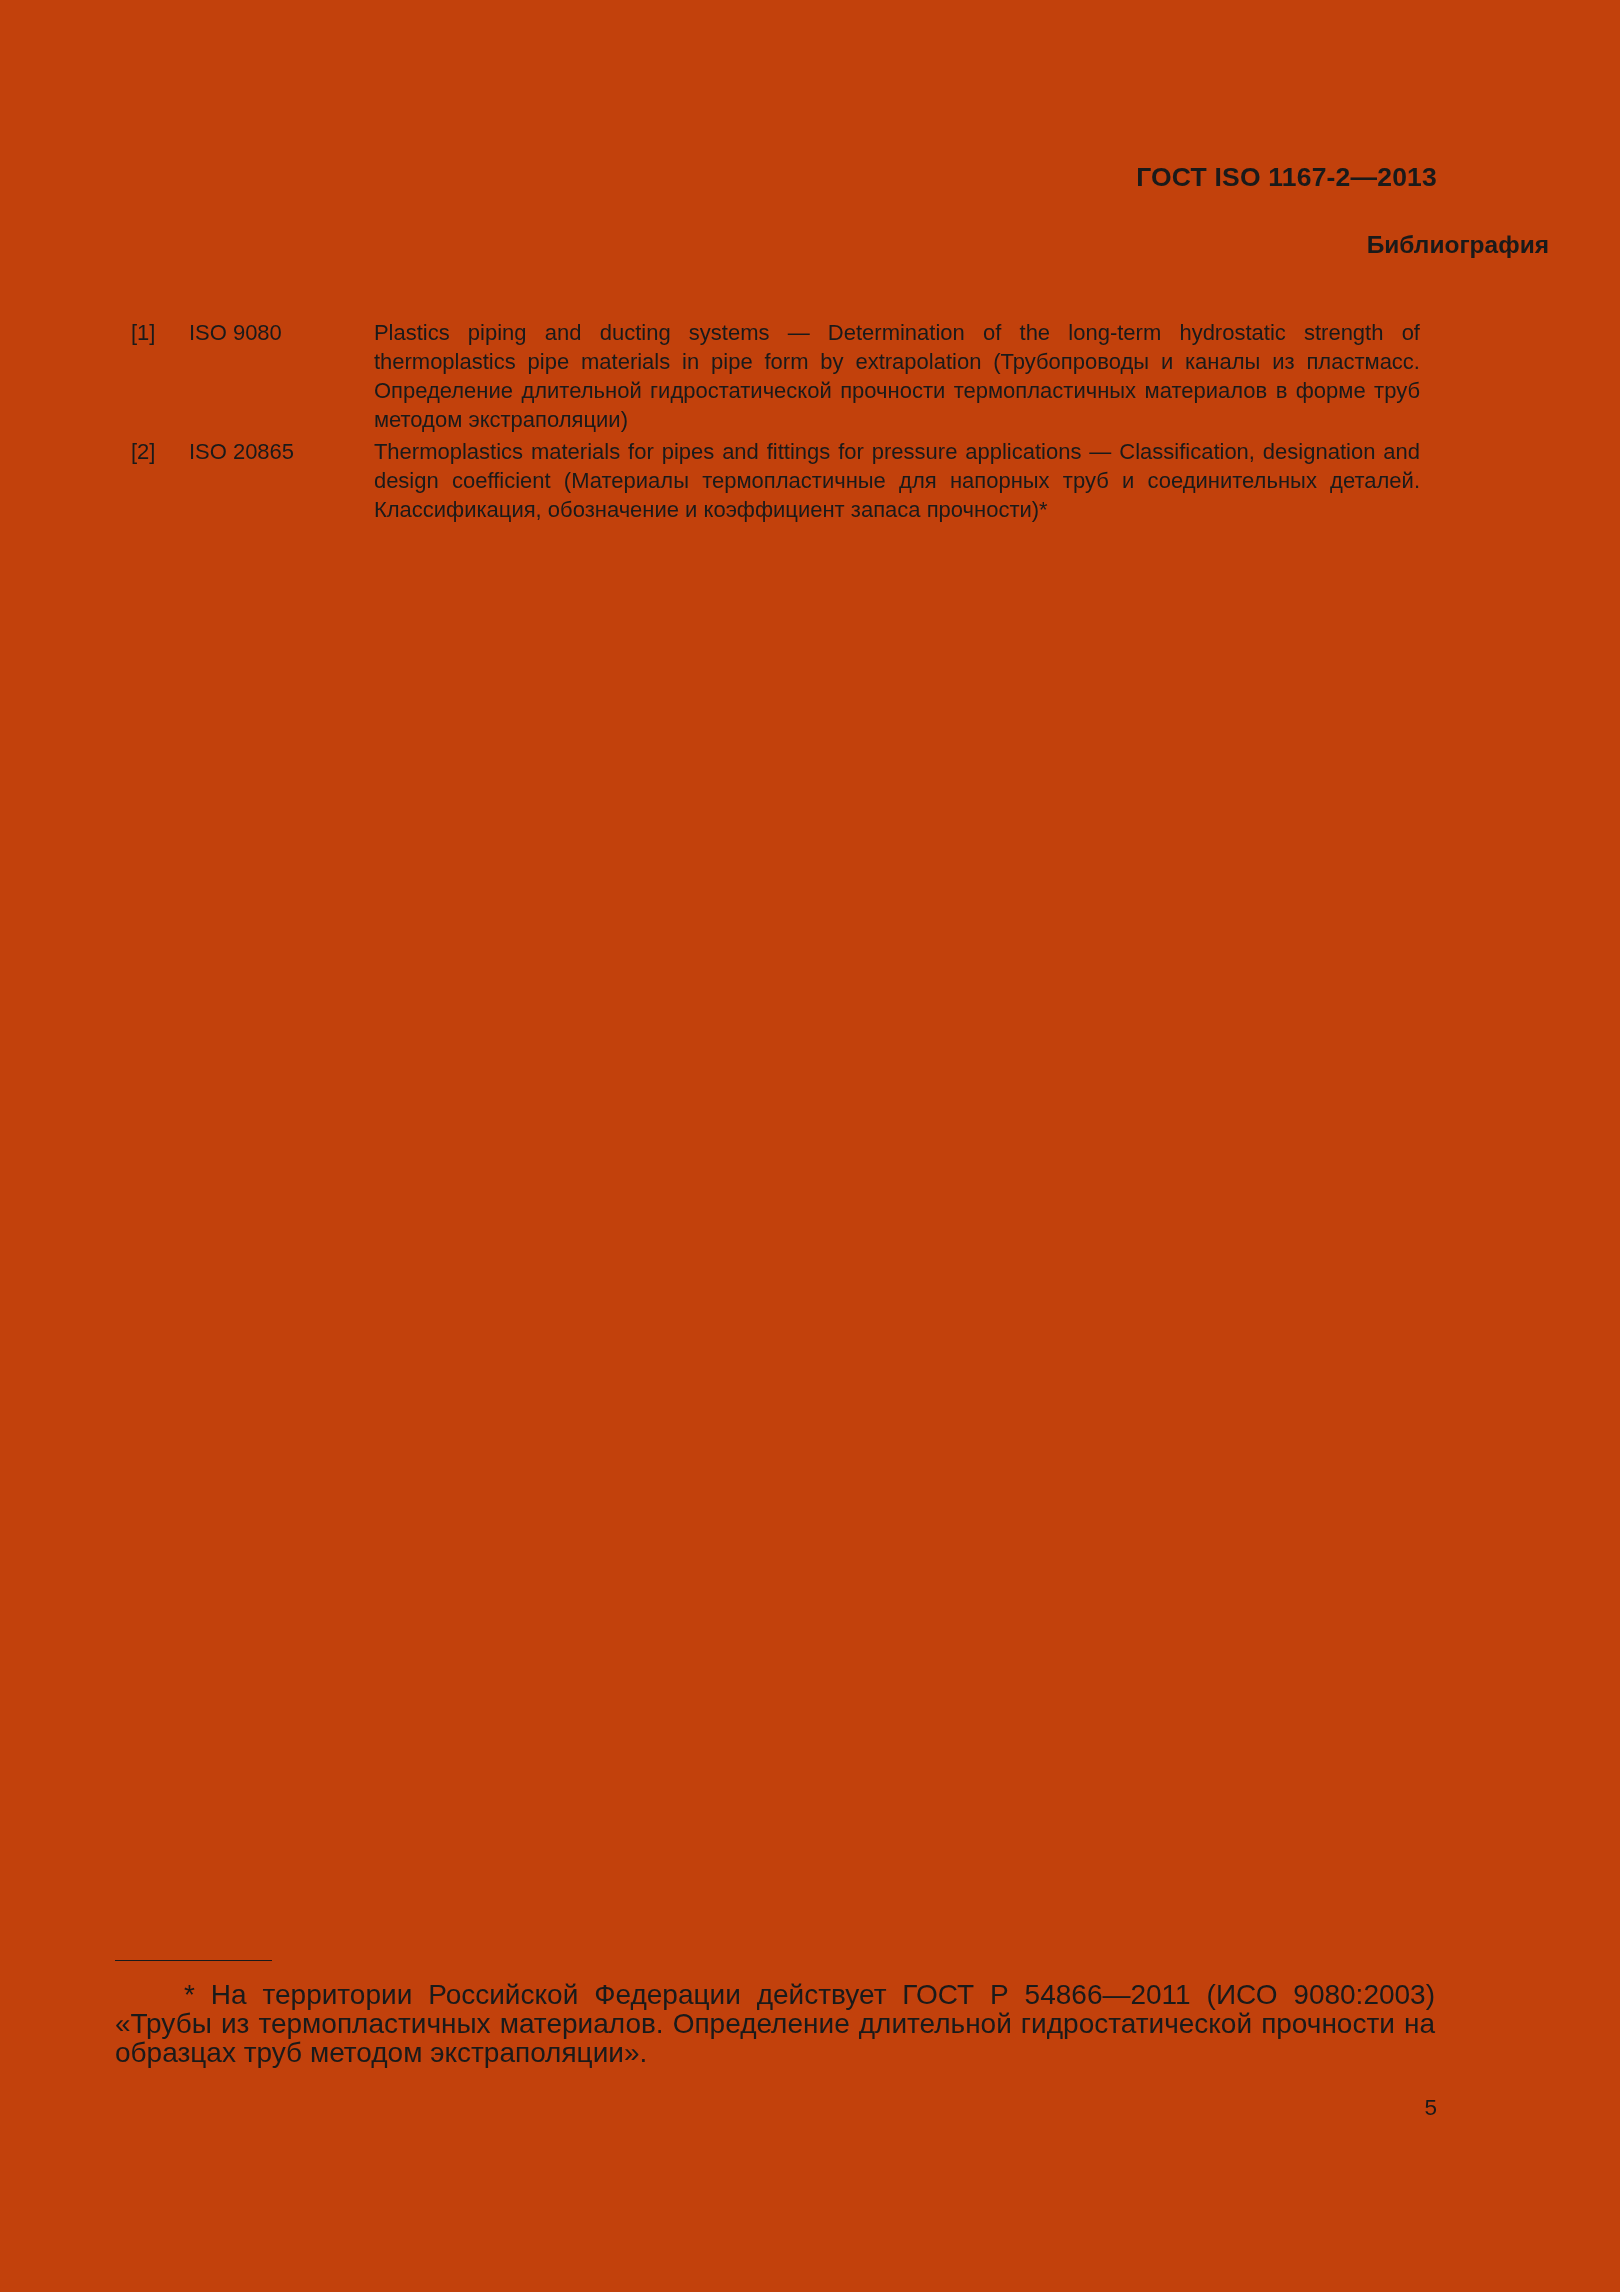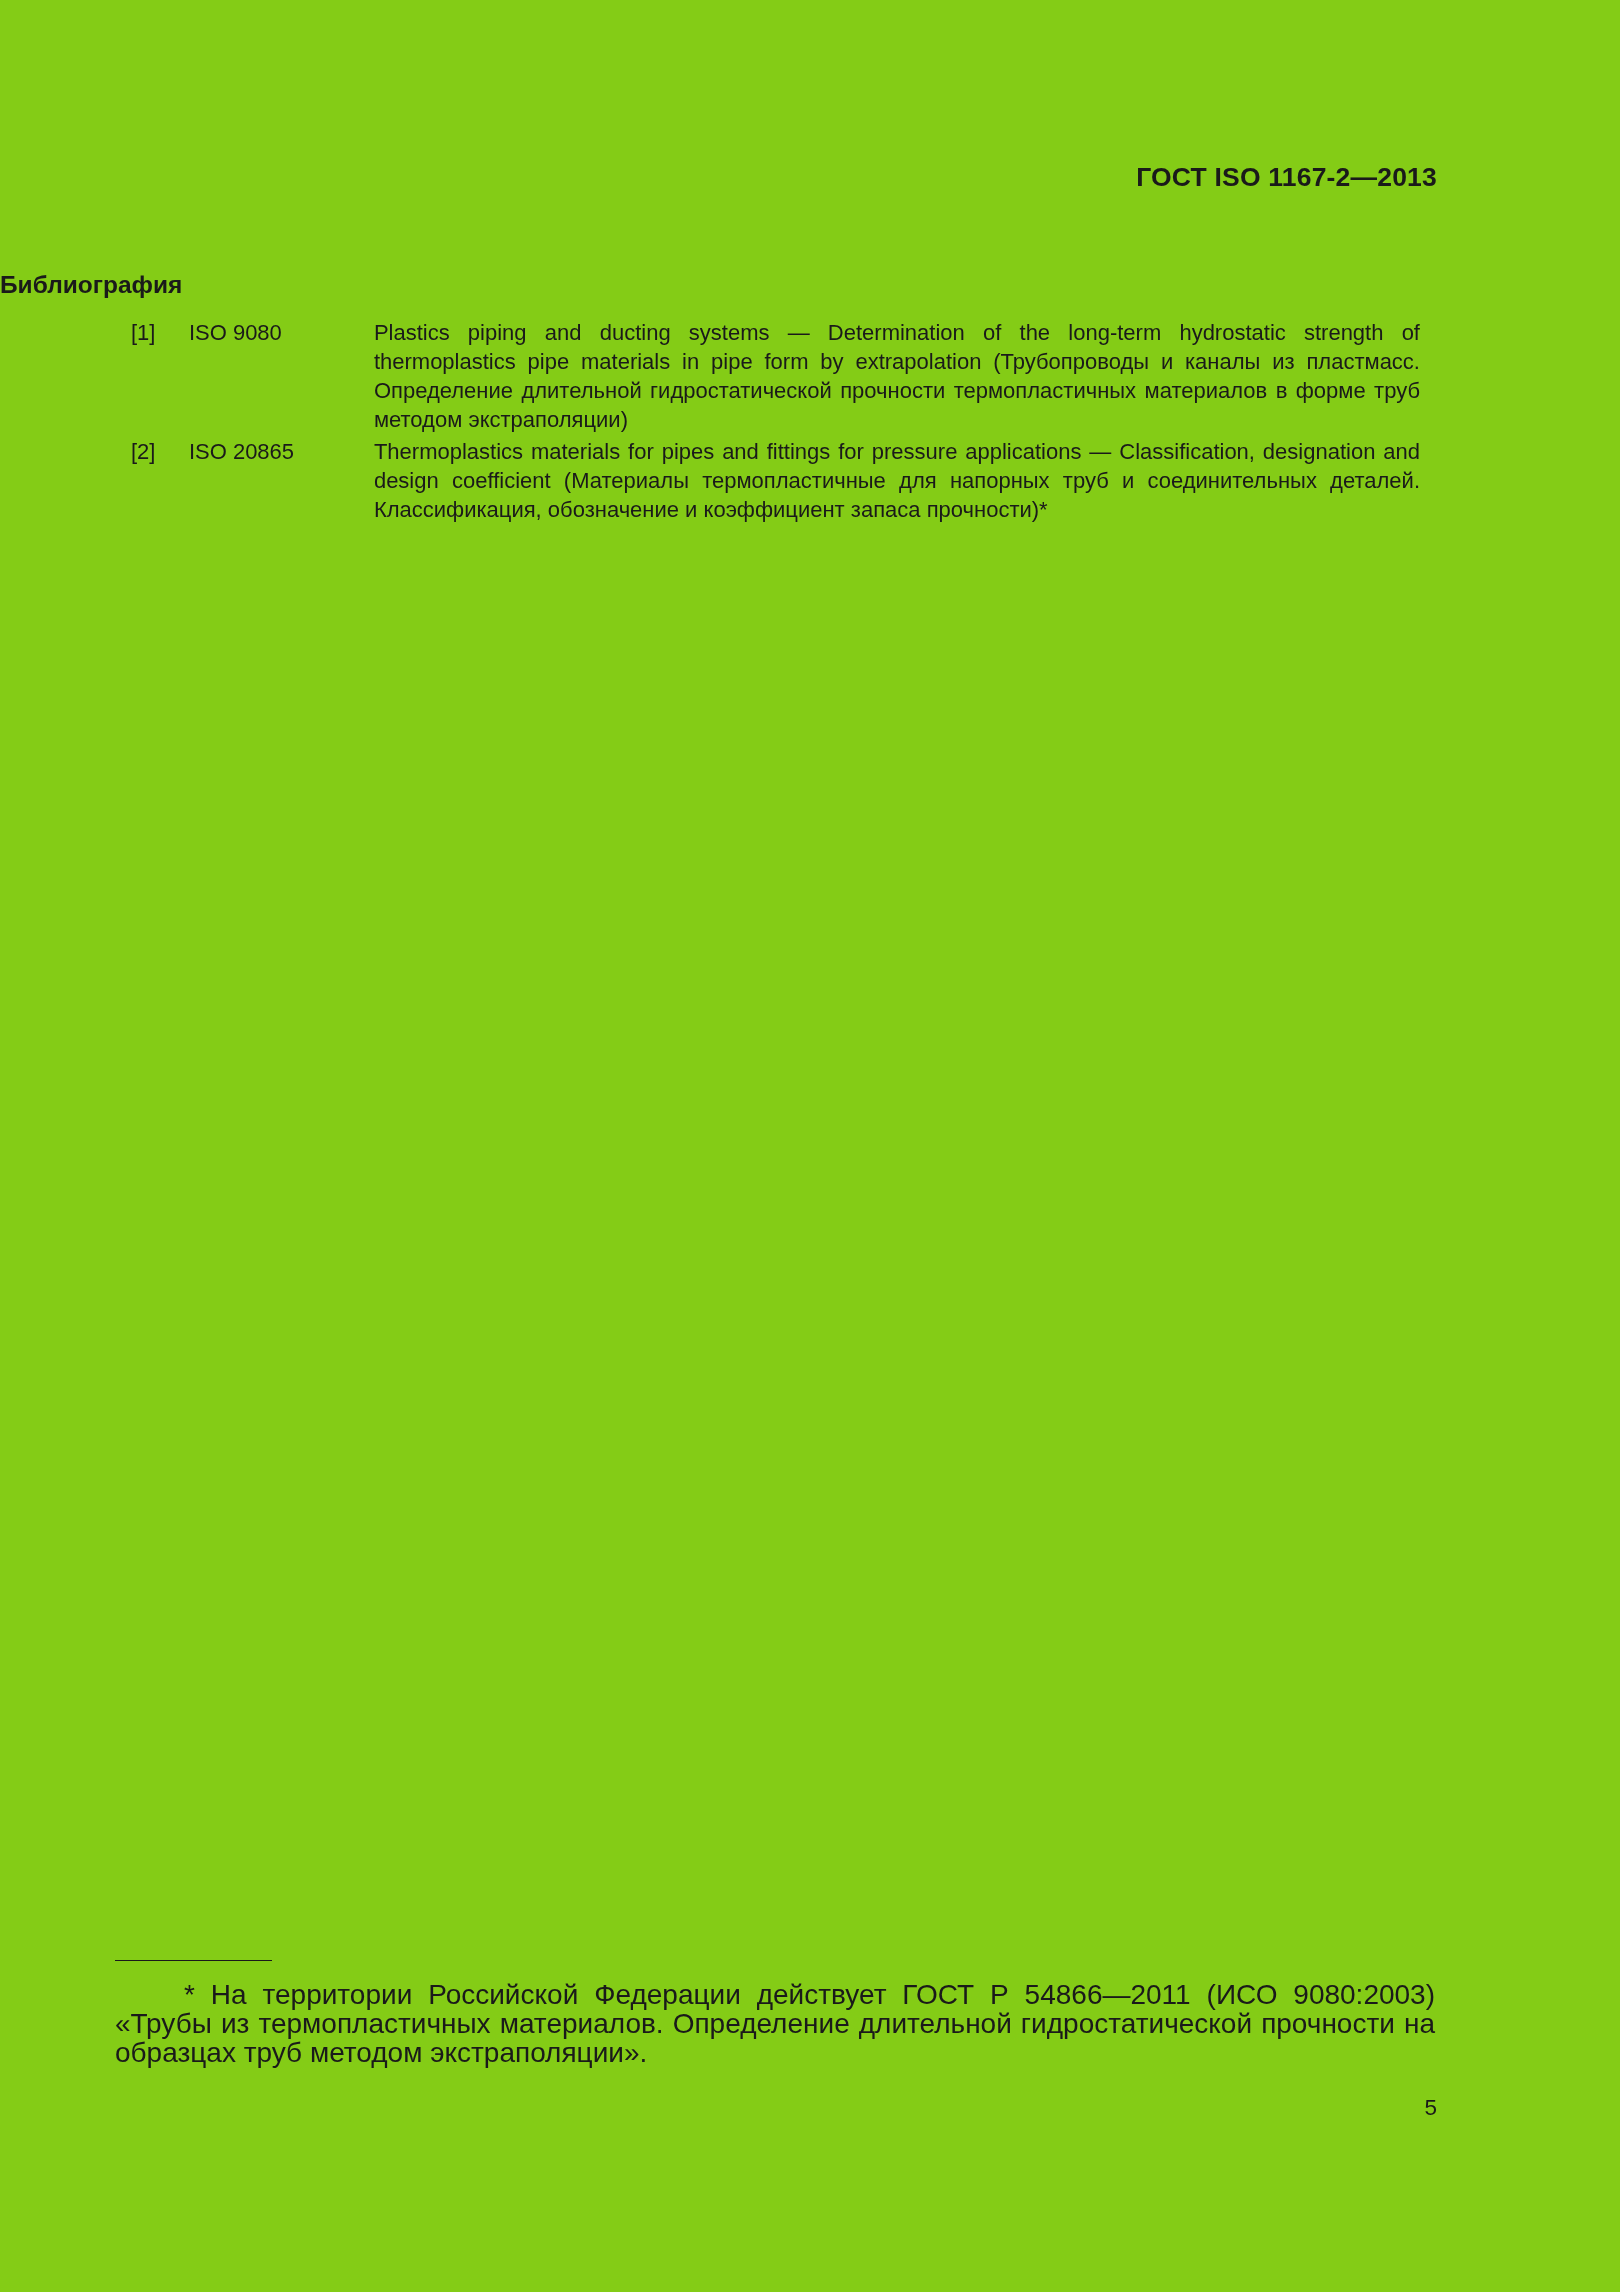--- a/index.html
+++ b/index.html
@@ -1,20 +1,20 @@
 <!DOCTYPE html>
 <html><head>
 <meta charset="utf-8">
 <style>
   html, body { margin: 0; padding: 0; background: #ffffff; }
   body { width: 1620px; height: 2293px; position: relative; overflow: hidden;
          font-family: "Liberation Sans", "DejaVu Sans", sans-serif; color: #1a1a1a; }
-  .page { position: absolute; left: 0; top: 0; width: 1620px; height: 2293px; background: #84cc16; }
+  .page { position: absolute; left: 0; top: 0; width: 1620px; height: 2293px; background: #c2410c; }
   .doc-code { position: absolute; right: 183px; top: 162px; font-size: 26.5px; font-weight: bold; letter-spacing: 0.2px; }
-  .title { position: absolute; left: 0; width: 1549px; text-align: left; top: 231px; font-size: 24.5px; font-weight: bold; margin-top: 40px; }
+  .title { position: absolute; left: 0; width: 1549px; text-align: right; top: 231px; font-size: 24.5px; font-weight: bold; }
   .refs { position: absolute; left: 131px; top: 318px; width: 1289px; }
   .ref { display: flex; font-size: 22px; line-height: 29px; margin-bottom: 2.9px; }
   .ref-num { width: 36px; flex: none; white-space: nowrap; }
   .ref-std { width: 161px; flex: none; white-space: nowrap; padding-left: 5.9px; margin-left: 16px; }
   .ref-text { flex: 1; text-align: justify; margin-left: 24px; }
   .footnote-rule { position: absolute; left: 115px; top: 1960px; width: 157px; height: 1px; background: #1a1a1a; }
   .footnote { position: absolute; left: 115px; top: 1980px; width: 1320px; font-size: 28px; line-height: 29px; text-align: justify; text-indent: 69px; }
   .page-num { position: absolute; right: 183px; top: 2095px; font-size: 22.5px; }
 </style>
 </head>

